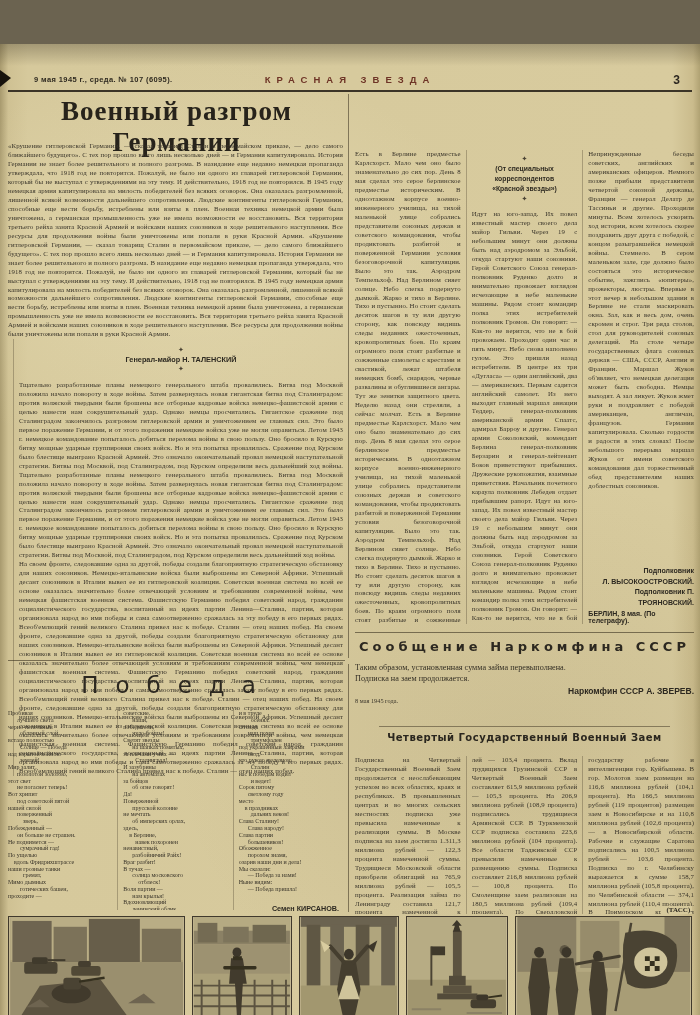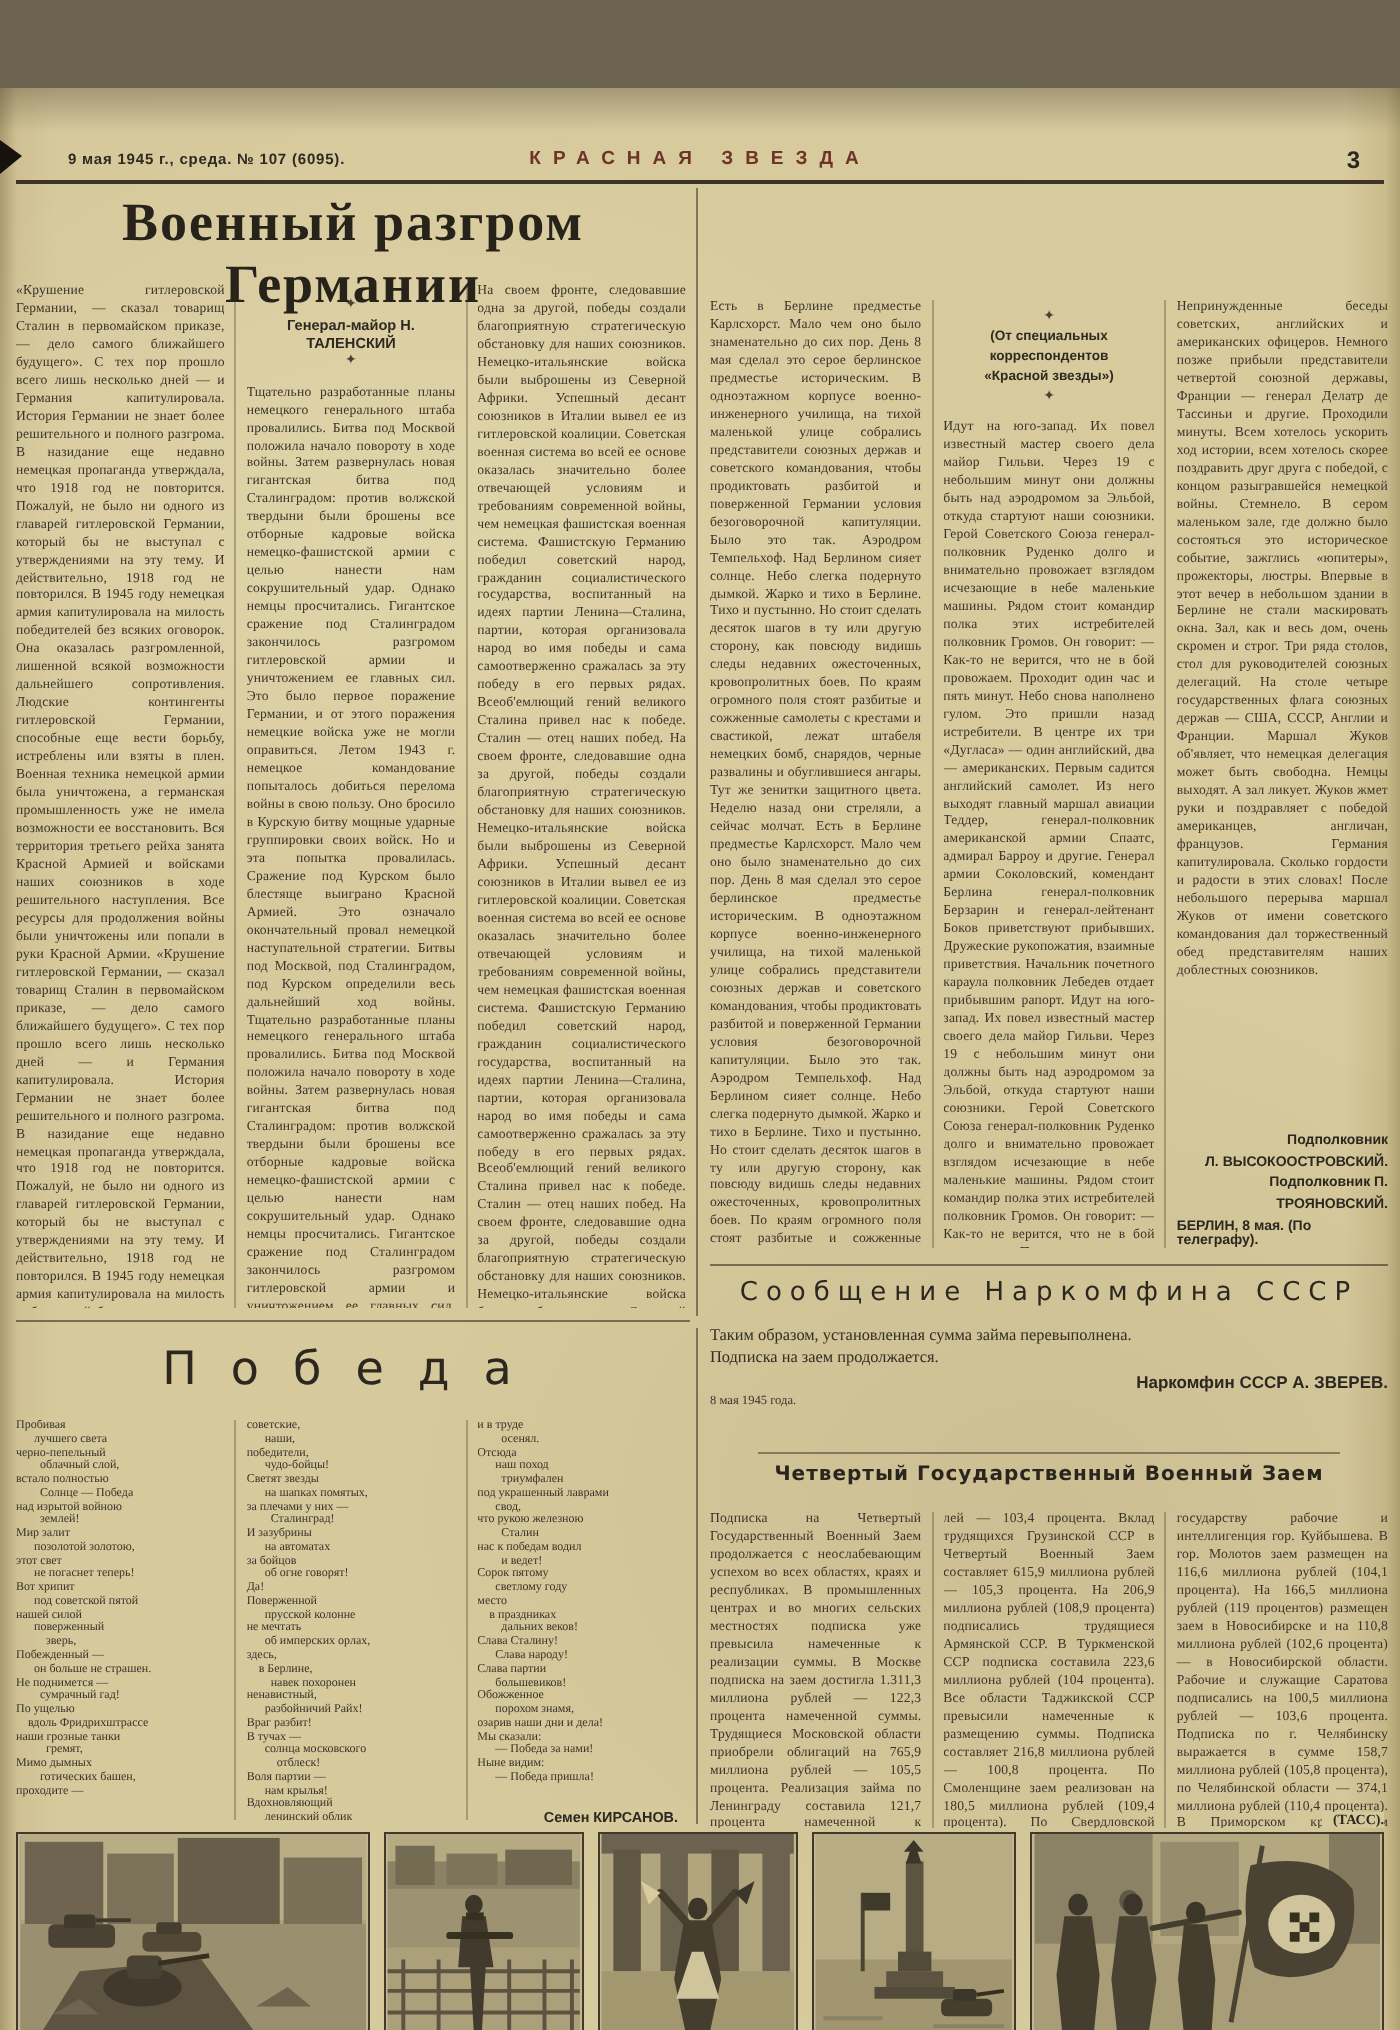--- a/index.html
+++ b/index.html
@@ -72,21 +72,21 @@
     font-family:"DejaVu Sans","Liberation Sans",sans-serif;font-size:23px;font-weight:500;
     letter-spacing:17px;color:#2c2820;text-indent:17px;}
   #poem-cols{position:absolute;left:0;right:2px;top:46px;height:200px;}
   .poemtext{flex:1 1 auto;overflow:hidden;white-space:pre;font-size:6px;line-height:1.13;color:#3a352a;}
   #poem-sign{position:absolute;right:6px;bottom:-1px;font-family:"Liberation Sans","DejaVu Sans",sans-serif;
     font-weight:bold;font-size:7.2px;color:#2c2820;background:rgba(214,201,156,.85);padding-left:4px;}
 
   
   #narkomfin{position:absolute;left:355px;top:588px;width:339px;height:282px;}
   #nark-title{position:absolute;left:0;right:0;top:7px;text-align:center;
-    font-family:"DejaVu Sans","Liberation Sans",sans-serif;font-weight:normal;font-size:13px;
+    font-family:"DejaVu Sans","Liberation Sans",sans-serif;font-weight:bold;font-size:13px;
     letter-spacing:4px;color:#2c2820;}
   #nark-cols{position:absolute;left:0;right:0;top:31px;height:58px;}
   .narktext{font-size:8.2px;line-height:1.3;text-align:justify;color:#332e24;}
   .nark-sign{font-family:"Liberation Sans","DejaVu Sans",sans-serif;font-weight:bold;font-size:8.5px;
     text-align:right;padding-top:2px;color:#2c2820;}
   .nark-date{font-size:6.3px;padding-top:1px;color:#3a352a;}
   #nark-rule{top:94px;left:24px;width:291px;position:absolute;height:1px;background:rgba(57,48,30,.5);}
   #loan-title{position:absolute;left:0;right:0;top:100px;text-align:center;
     font-family:"DejaVu Sans","Liberation Sans",sans-serif;font-weight:bold;font-size:10px;
     letter-spacing:.5px;color:#2a261e;}
@@ -113,21 +113,21 @@
 
   <div class="masthead">
     <div class="dateline">9 мая 1945 г., среда. № 107 (6095).</div>
     <div class="nptitle">КРАСНАЯ ЗВЕЗДА</div>
     <div class="pageno">3</div>
   </div>
   <div class="rule-m"></div>
 
   <div id="left-article">
     <div id="left-headline" class="headline-serif">Военный разгром Германии</div>
-    <div id="left-cols" class="cols" style="height:512px;">
+    <div id="left-cols" class="cols" style="height:512px;flex-direction:column;">
       <div class="col">
         <div class="coltext">«Крушение гитлеровской Германии, — сказал товарищ Сталин в первомайском приказе, — дело самого ближайшего будущего». С тех пор прошло всего лишь несколько дней — и Германия капитулировала. История Германии не знает более решительного и полного разгрома. В назидание еще недавно немецкая пропаганда утверждала, что 1918 год не повторится. Пожалуй, не было ни одного из главарей гитлеровской Германии, который бы не выступал с утверждениями на эту тему. И действительно, 1918 год не повторился. В 1945 году немецкая армия капитулировала на милость победителей без всяких оговорок. Она оказалась разгромленной, лишенной всякой возможности дальнейшего сопротивления. Людские контингенты гитлеровской Германии, способные еще вести борьбу, истреблены или взяты в плен. Военная техника немецкой армии была уничтожена, а германская промышленность уже не имела возможности ее восстановить. Вся территория третьего рейха занята Красной Армией и войсками наших союзников в ходе решительного наступления. Все ресурсы для продолжения войны были уничтожены или попали в руки Красной Армии. «Крушение гитлеровской Германии, — сказал товарищ Сталин в первомайском приказе, — дело самого ближайшего будущего». С тех пор прошло всего лишь несколько дней — и Германия капитулировала. История Германии не знает более решительного и полного разгрома. В назидание еще недавно немецкая пропаганда утверждала, что 1918 год не повторится. Пожалуй, не было ни одного из главарей гитлеровской Германии, который бы не выступал с утверждениями на эту тему. И действительно, 1918 год не повторился. В 1945 году немецкая армия капитулировала на милость победителей без всяких оговорок. Она оказалась разгромленной, лишенной всякой возможности дальнейшего сопротивления. Людские контингенты гитлеровской Германии, способные еще вести борьбу, истреблены или взяты в плен. Военная техника немецкой армии была уничтожена, а германская промышленность уже не имела возможности ее восстановить. Вся территория третьего рейха занята Красной Армией и войсками наших союзников в ходе решительного наступления. Все ресурсы для продолжения войны были уничтожены или попали в руки Красной Армии.</div>
       </div>
       <div class="col">
         <div class="byline">
           <span class="orn">✦</span>
           <span>Генерал-майор Н. ТАЛЕНСКИЙ</span>
           <span class="orn">✦</span>
         </div>
         <div class="coltext">Тщательно разработанные планы немецкого генерального штаба провалились. Битва под Москвой положила начало повороту в ходе войны. Затем развернулась новая гигантская битва под Сталинградом: против волжской твердыни были брошены все отборные кадровые войска немецко-фашистской армии с целью нанести нам сокрушительный удар. Однако немцы просчитались. Гигантское сражение под Сталинградом закончилось разгромом гитлеровской армии и уничтожением ее главных сил. Это было первое поражение Германии, и от этого поражения немецкие войска уже не могли оправиться. Летом 1943 г. немецкое командование попыталось добиться перелома войны в свою пользу. Оно бросило в Курскую битву мощные ударные группировки своих войск. Но и эта попытка провалилась. Сражение под Курском было блестяще выиграно Красной Армией. Это означало окончательный провал немецкой наступательной стратегии. Битвы под Москвой, под Сталинградом, под Курском определили весь дальнейший ход войны. Тщательно разработанные планы немецкого генерального штаба провалились. Битва под Москвой положила начало повороту в ходе войны. Затем развернулась новая гигантская битва под Сталинградом: против волжской твердыни были брошены все отборные кадровые войска немецко-фашистской армии с целью нанести нам сокрушительный удар. Однако немцы просчитались. Гигантское сражение под Сталинградом закончилось разгромом гитлеровской армии и уничтожением ее главных сил. Это было первое поражение Германии, и от этого поражения немецкие войска уже не могли оправиться. Летом 1943 г. немецкое командование попыталось добиться перелома войны в свою пользу. Оно бросило в Курскую битву мощные ударные группировки своих войск. Но и эта попытка провалилась. Сражение под Курском было блестяще выиграно Красной Армией. Это означало окончательный провал немецкой наступательной стратегии. Битвы под Москвой, под Сталинградом, под Курском определили весь дальнейший ход войны.</div>

